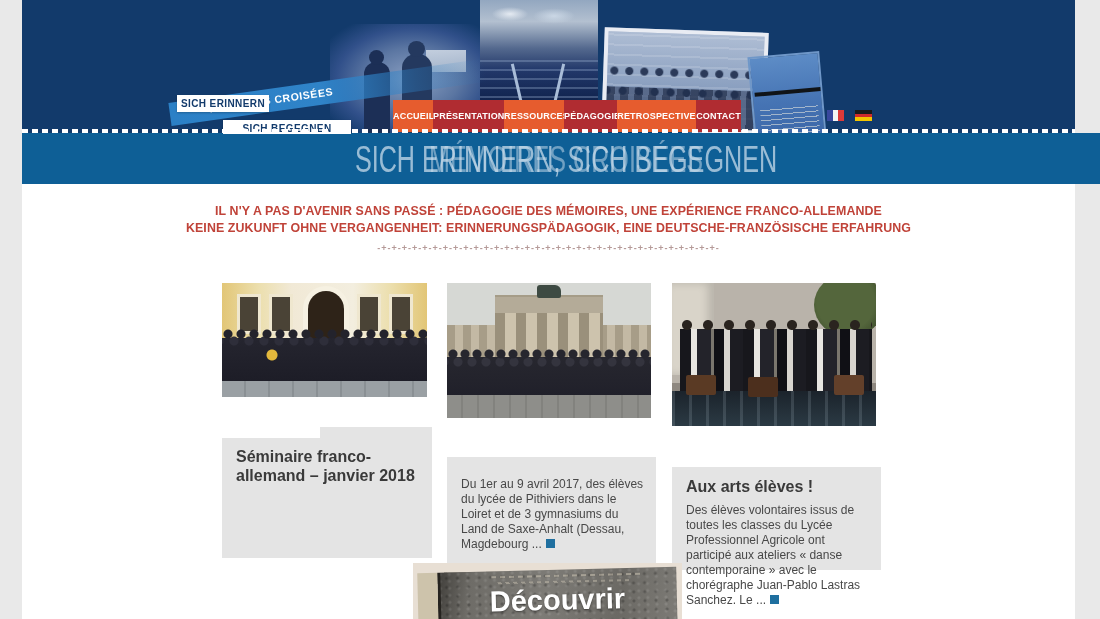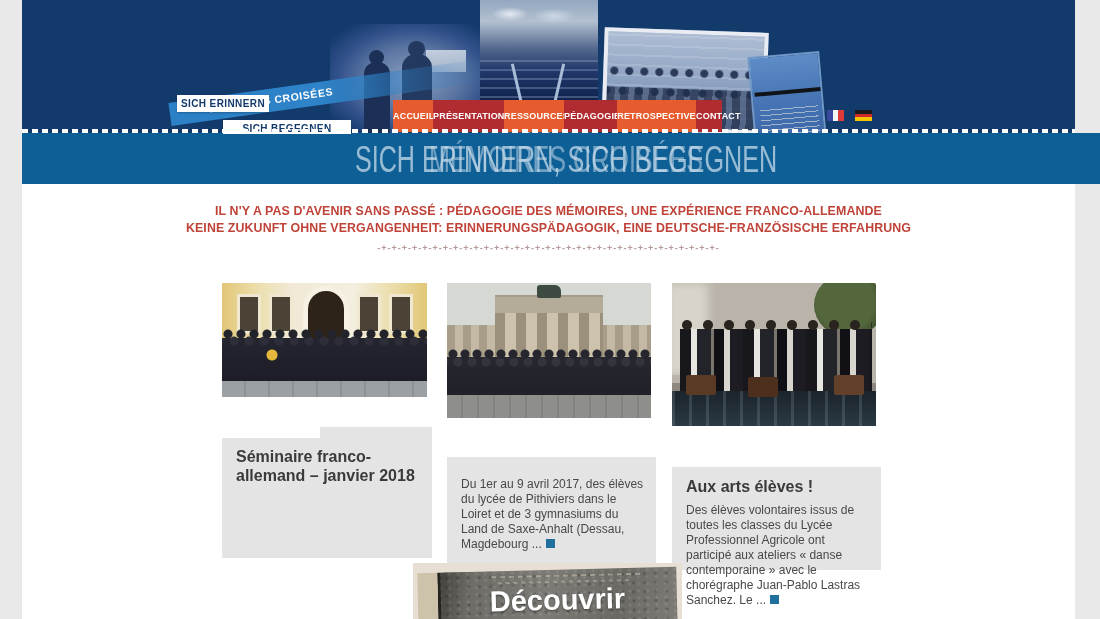--- a/index.html
+++ b/index.html
@@ -61,21 +61,21 @@
   .rw2 { left:201px; top:120px; width:128px; }
 
   
   .nav { left:351px; top:100px; height:32px; display:flex; z-index:5;margin-left:20px; }
   .nav-item { display:block; height:32px; line-height:32px; text-align:center; color:#ffffff;
     font-size:9px; font-weight:bold; letter-spacing:.2px; text-decoration:none; cursor:pointer; }
   .nav-item:nth-child(odd) { background:#e65c2e; }
   .nav-item:nth-child(even) { background:#b02c31; }
   .nav-item:nth-child(1){ width:40px; } .nav-item:nth-child(2){ width:71px; }
   .nav-item:nth-child(3){ width:60px; } .nav-item:nth-child(4){ width:53px; }
-  .nav-item:nth-child(5){ width:79px; } .nav-item:nth-child(6){ width:26px; }
+  .nav-item:nth-child(5){ width:79px; } .nav-item:nth-child(6){ width:45px; }
 
   
   .flag { top:110px; width:17px; height:11px; display:flex; cursor:pointer; z-index:5; }
   .flag-fr { left:805px; }
   .flag-fr span { flex:1; } .flag-fr span:nth-child(1){background:#39489e;} .flag-fr span:nth-child(2){background:#f4f4f4;} .flag-fr span:nth-child(3){background:#dd3a3a;}
   .flag-de { left:833px; flex-direction:column; }
   .flag-de span { flex:1; } .flag-de span:nth-child(1){background:#1a1a1a;} .flag-de span:nth-child(2){background:#cf2a2c;} .flag-de span:nth-child(3){background:#f4c500;}
 
   
   .dashed { left:0; top:129px; width:1053px; height:4px; z-index:6;

